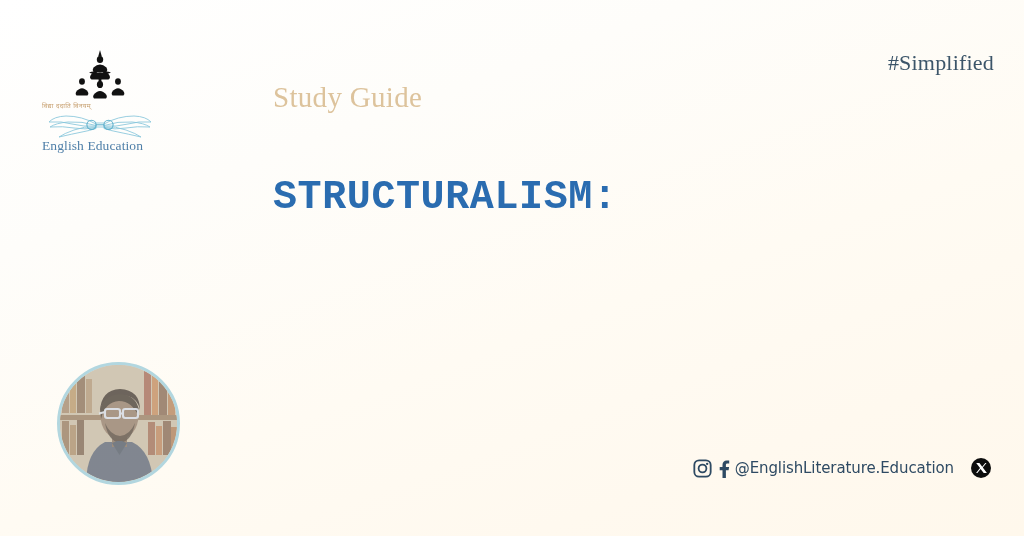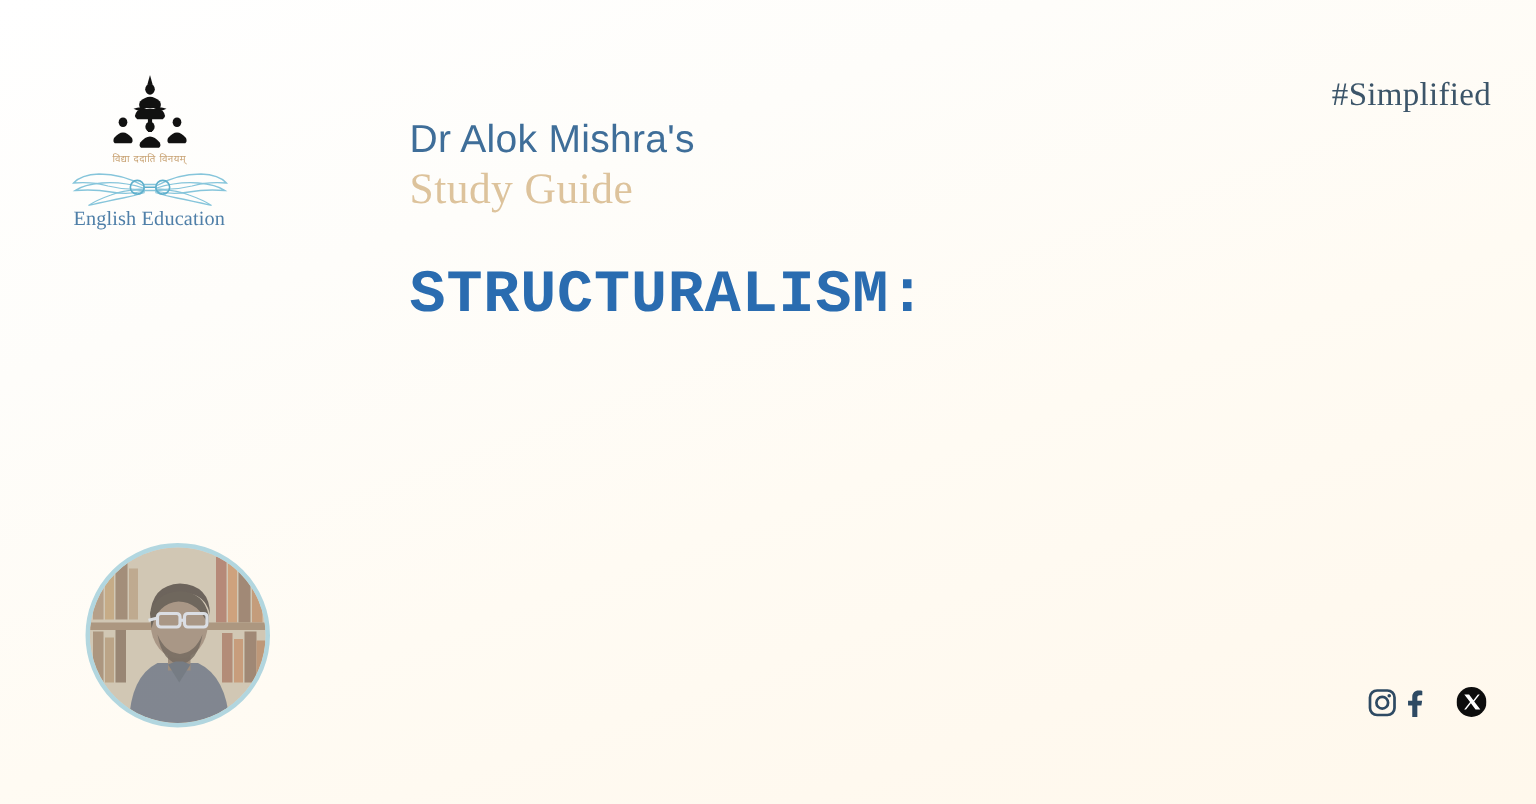--- a/index.html
+++ b/index.html
@@ -27,21 +27,21 @@
         #fff8ec 100%);
     overflow: hidden;
   }
 
   
   #logo-block {
     position: absolute;
     left: 42px;
     top: 48px;
     width: 115px;
-    text-align: center;
+    text-align: left;
   }
   #logo-emblem {
     display: block;
     margin: 0 auto;
     width: 70px;
     height: 52px;
   }
   #logo-sanskrit {
     margin-top: 1px;
     font-family: "DejaVu Sans", sans-serif;
@@ -221,21 +221,20 @@
         <path d="M48.1 13.8 L55.9 13.8"></path>
       </g>
     </svg>
 
     <div id="logo-wordmark">English Education</div>
   </div>
 
   <div id="hashtag">#Simplified</div>
 
   <div id="eyebrow">
-    <div id="author-name">Dr Alok Mishra's</div>
     <div id="study-guide">Study Guide</div>
   </div>
 
   <div id="main-title">STRUCTURALISM:</div>
 
   <div id="avatar">
     <svg id="avatar-photo" viewBox="0 0 117 117">
       <defs>
         <clipPath id="avatarClip">
             <circle cx="58.5" cy="58.5" r="58.5"></circle>
@@ -297,20 +296,21 @@
         </svg>
       </span>
       <span class="social-icon" id="facebook-icon">
         <svg viewBox="0 0 13 19" width="13" height="19">
           <path d="M8.9 19 V11.3 h2.7 l0.5 -3.2 H8.9 V6.1
                    c0 -0.95 0.3 -1.6 1.7 -1.6 h1.6 V1.6
                    C11.9 1.55 10.9 1.4 9.7 1.4
                    c -2.5 0 -4.2 1.55 -4.2 4.4 v2.3 H2.7 v3.2 h2.8 V19 Z" fill="#2e4a63"></path>
         </svg>
       </span>
+      <span class="social-handle">@EnglishLiterature.Education</span>
     </div>
 
     <span id="social-sep"></span>
 
     <div class="social-group">
       <span class="social-icon" id="x-icon">
         <svg viewBox="0 0 20 20" width="20" height="20">
           <circle cx="10" cy="10" r="10" fill="#0d0d0d"></circle>
           <path d="M5.2 5 L9.05 10.05 L5.1 15 H6.35 L9.6 10.9 L12.7 15 H15.9 L11.8 9.6 L15.5 5 H14.25 L11.25 8.75 L8.4 5 Z" fill="#ffffff"></path>
         </svg>

